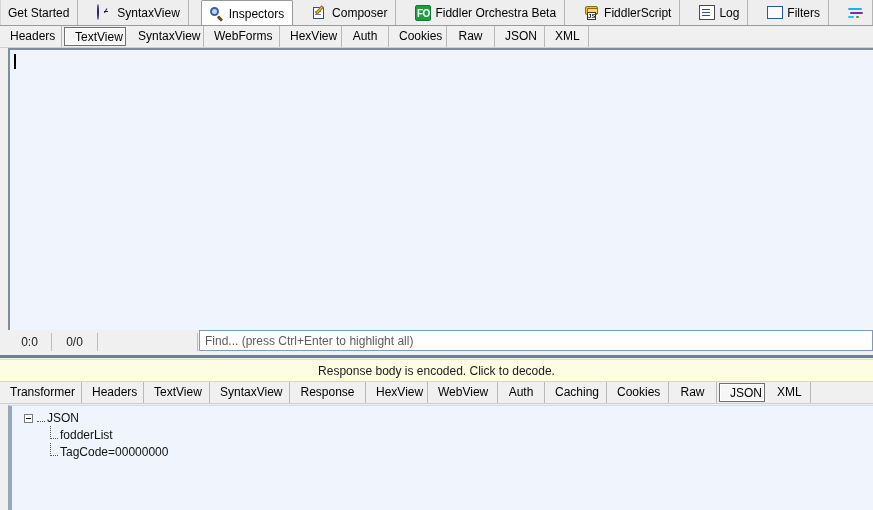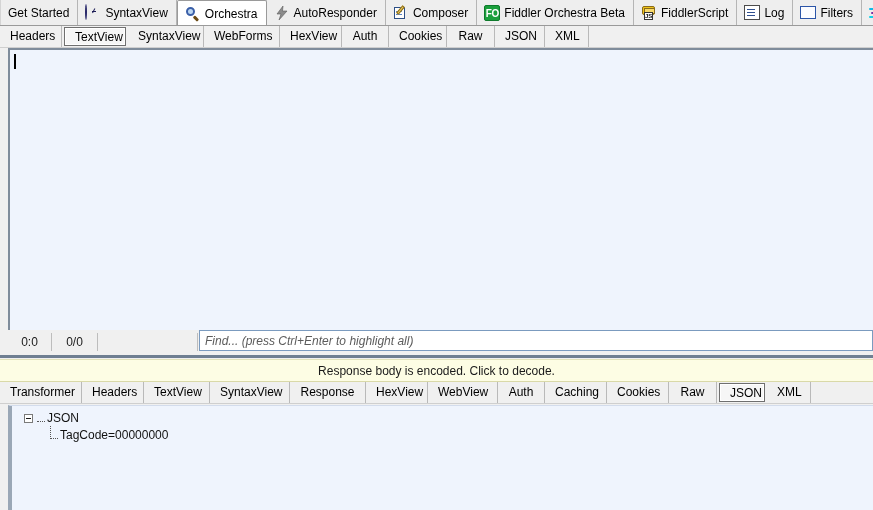--- a/index.html
+++ b/index.html
@@ -187,21 +187,20 @@
     left: 199px;
     top: 330px;
     width: 674px;
     height: 21px;
     background: #ffffff;
     border: 1px solid #7b9bbf;
     box-sizing: border-box;
     display: flex;
     align-items: center;
     padding-left: 5px;
-    font-style: italic;
   }
   .find-placeholder {
     font-size: 12px;
     color: #5c5c5c;
     line-height: 1;
   }
 
   .split-line {
     position: absolute;
     left: 0;
@@ -312,27 +311,21 @@
       </div>
       <div class="main-tab">
         <span class="tbicon"><span class="ico-clock"></span></span>
         <span class="main-tab-label">SyntaxView</span>
       </div>
       <div class="main-tab selected">
         <span class="tbicon ico-magnify">
           <span class="glass"></span>
           <span class="handle"></span>
         </span>
-        <span class="main-tab-label">Orchestra</span>
-      </div>
-      <div class="main-tab">
-        <span class="tbicon"><svg width="16" height="16" viewBox="0 0 16 16">
-            <polygon points="9,1 3,9 7,9 5,15 13,6 8.5,6" fill="#8c8c8c" stroke="#5a5a5a" stroke-width="0.6"></polygon>
-          </svg></span>
-        <span class="main-tab-label">AutoResponder</span>
+        <span class="main-tab-label">Inspectors</span>
       </div>
       <div class="main-tab">
         <span class="tbicon ico-pencilpad">
           <span class="pad"></span>
           <span class="ln" style="top:6px"></span>
           <span class="ln" style="top:9px"></span>
           <span class="pen"></span>
         </span>
         <span class="main-tab-label">Composer</span>
       </div>
@@ -423,18 +416,22 @@
   <div class="tree-wrap">
     <div class="tree-scroll-left"></div>
     <div class="tree-row tree-root">
       <span class="expander"></span>
       <span class="dotline"></span>
       <span class="node-text">JSON</span>
     </div>
     <div id="json-children">
         <div class="tree-row tree-child">
           <span class="dotline with-stem"></span>
+          <span class="node-text">fodderList</span>
+        </div>
+        <div class="tree-row tree-child">
+          <span class="dotline with-stem"></span>
           <span class="node-text">TagCode=00000000</span>
         </div>
       </div>
   </div>
 
 </div>
 
 </body></html>

